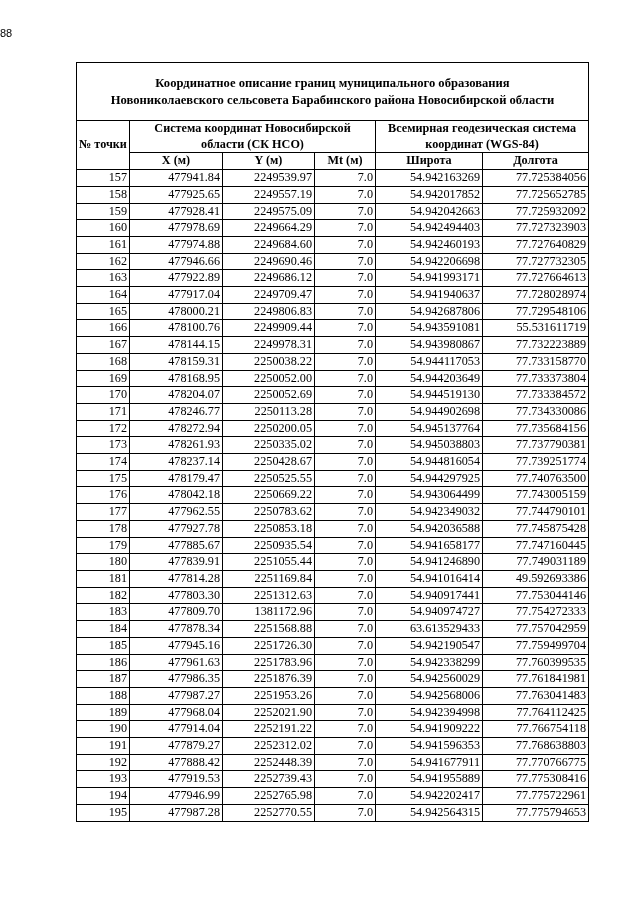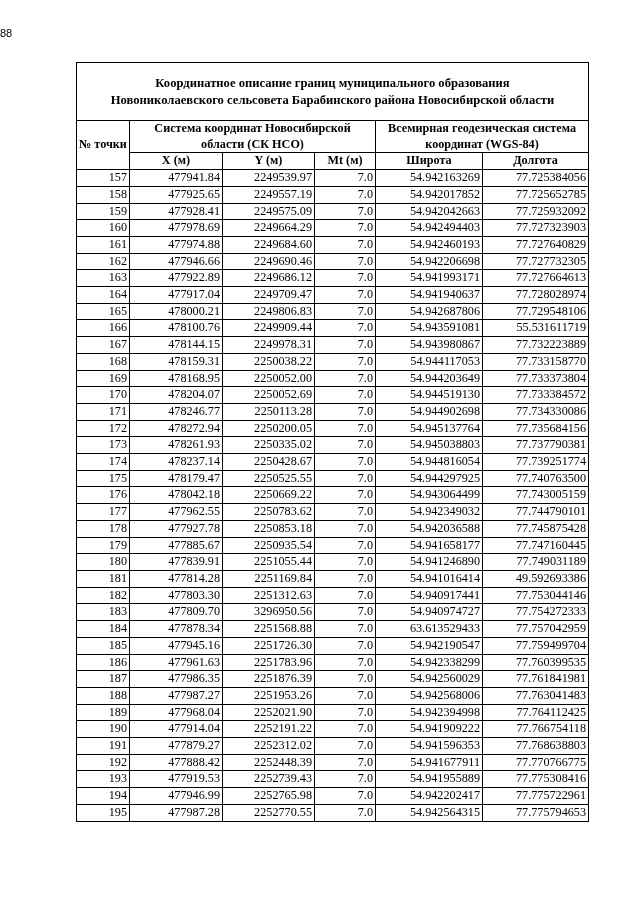--- a/index.html
+++ b/index.html
@@ -254,21 +254,21 @@
         <td>182</td>
         <td>477803.30</td>
         <td>2251312.63</td>
         <td>7.0</td>
         <td>54.940917441</td>
         <td>77.753044146</td>
       </tr>
       <tr>
         <td>183</td>
         <td>477809.70</td>
-        <td>3296950.56</td>
+        <td>1381172.96</td>
         <td>7.0</td>
         <td>54.940974727</td>
         <td>77.754272333</td>
       </tr>
       <tr>
         <td>184</td>
         <td>477878.34</td>
         <td>2251568.88</td>
         <td>7.0</td>
         <td>63.613529433</td>

